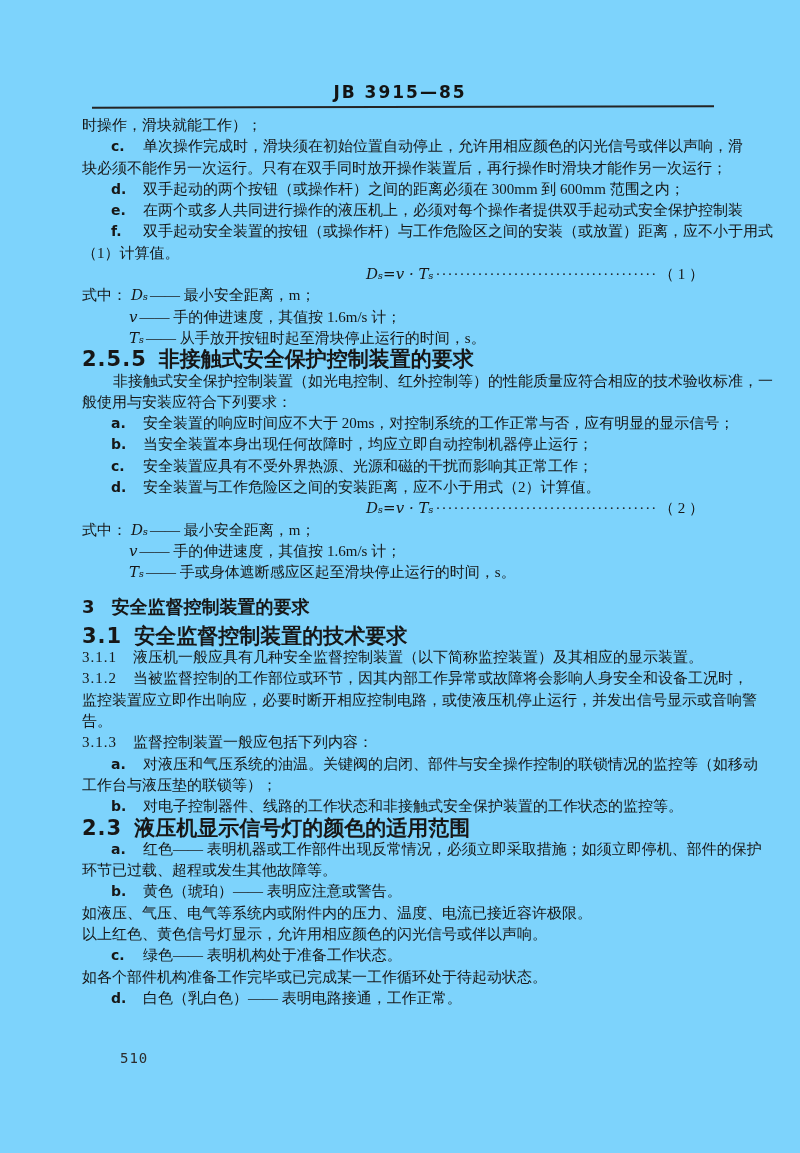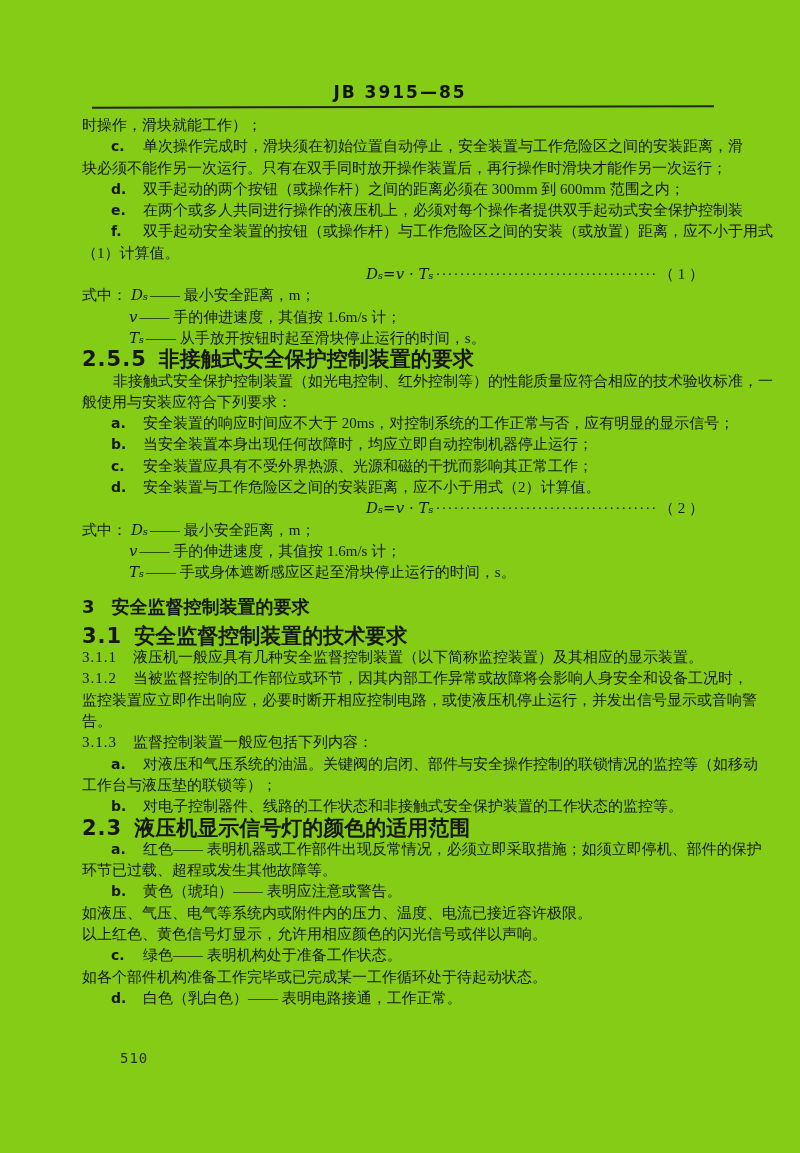--- a/index.html
+++ b/index.html
@@ -2,21 +2,21 @@
 <html><head>
 <meta charset="utf-8">
 <style>
   * { margin: 0; padding: 0; box-sizing: border-box; }
   html, body { background: #e8e8e6; }
   .page {
     position: relative;
     width: 800px;
     height: 1153px;
     margin: 0 auto;
-    background: #84cc16;
+    background: #7dd3fc;
     color: #161616;
     font-family: "Liberation Serif", "DejaVu Serif", serif;
     overflow: hidden;
   }
   .page-header {
     position: absolute;
     top: 82px;
     left: 0;
     width: 100%;
     text-align: center;
@@ -120,21 +120,21 @@
 </style>
 </head>
 <body>
 
 <div class="page">
   <div class="page-header">JB 3915—85</div>
   <div class="header-rule"></div>
 
   <div class="content">
       <div class="line cont"><span class="text">时操作，滑块就能工作）；</span></div>
-      <div class="line item"><span class="label">c.</span><span class="text">单次操作完成时，滑块须在初始位置自动停止，安全装置与工作危险区之间的安装距离，滑</span></div>
+      <div class="line item"><span class="label">c.</span><span class="text">单次操作完成时，滑块须在初始位置自动停止，允许用相应颜色的闪光信号或伴以声响，滑</span></div>
       <div class="line cont"><span class="text">块必须不能作另一次运行。只有在双手同时放开操作装置后，再行操作时滑块才能作另一次运行；</span></div>
       <div class="line item"><span class="label">d.</span><span class="text">双手起动的两个按钮（或操作杆）之间的距离必须在 300mm 到 600mm 范围之内；</span></div>
       <div class="line item"><span class="label">e.</span><span class="text">在两个或多人共同进行操作的液压机上，必须对每个操作者提供双手起动式安全保护控制装</span></div>
       <div class="line item"><span class="label">f.</span><span class="text">双手起动安全装置的按钮（或操作杆）与工作危险区之间的安装（或放置）距离，应不小于用式</span></div>
       <div class="line cont"><span class="text">（1）计算值。</span></div>
       <div class="line formula">
         <span class="formula-expr">Dₛ=v · Tₛ</span>
         <span class="leader">······································································</span>
         <span class="formula-number">（ 1 ）</span>
       </div>

